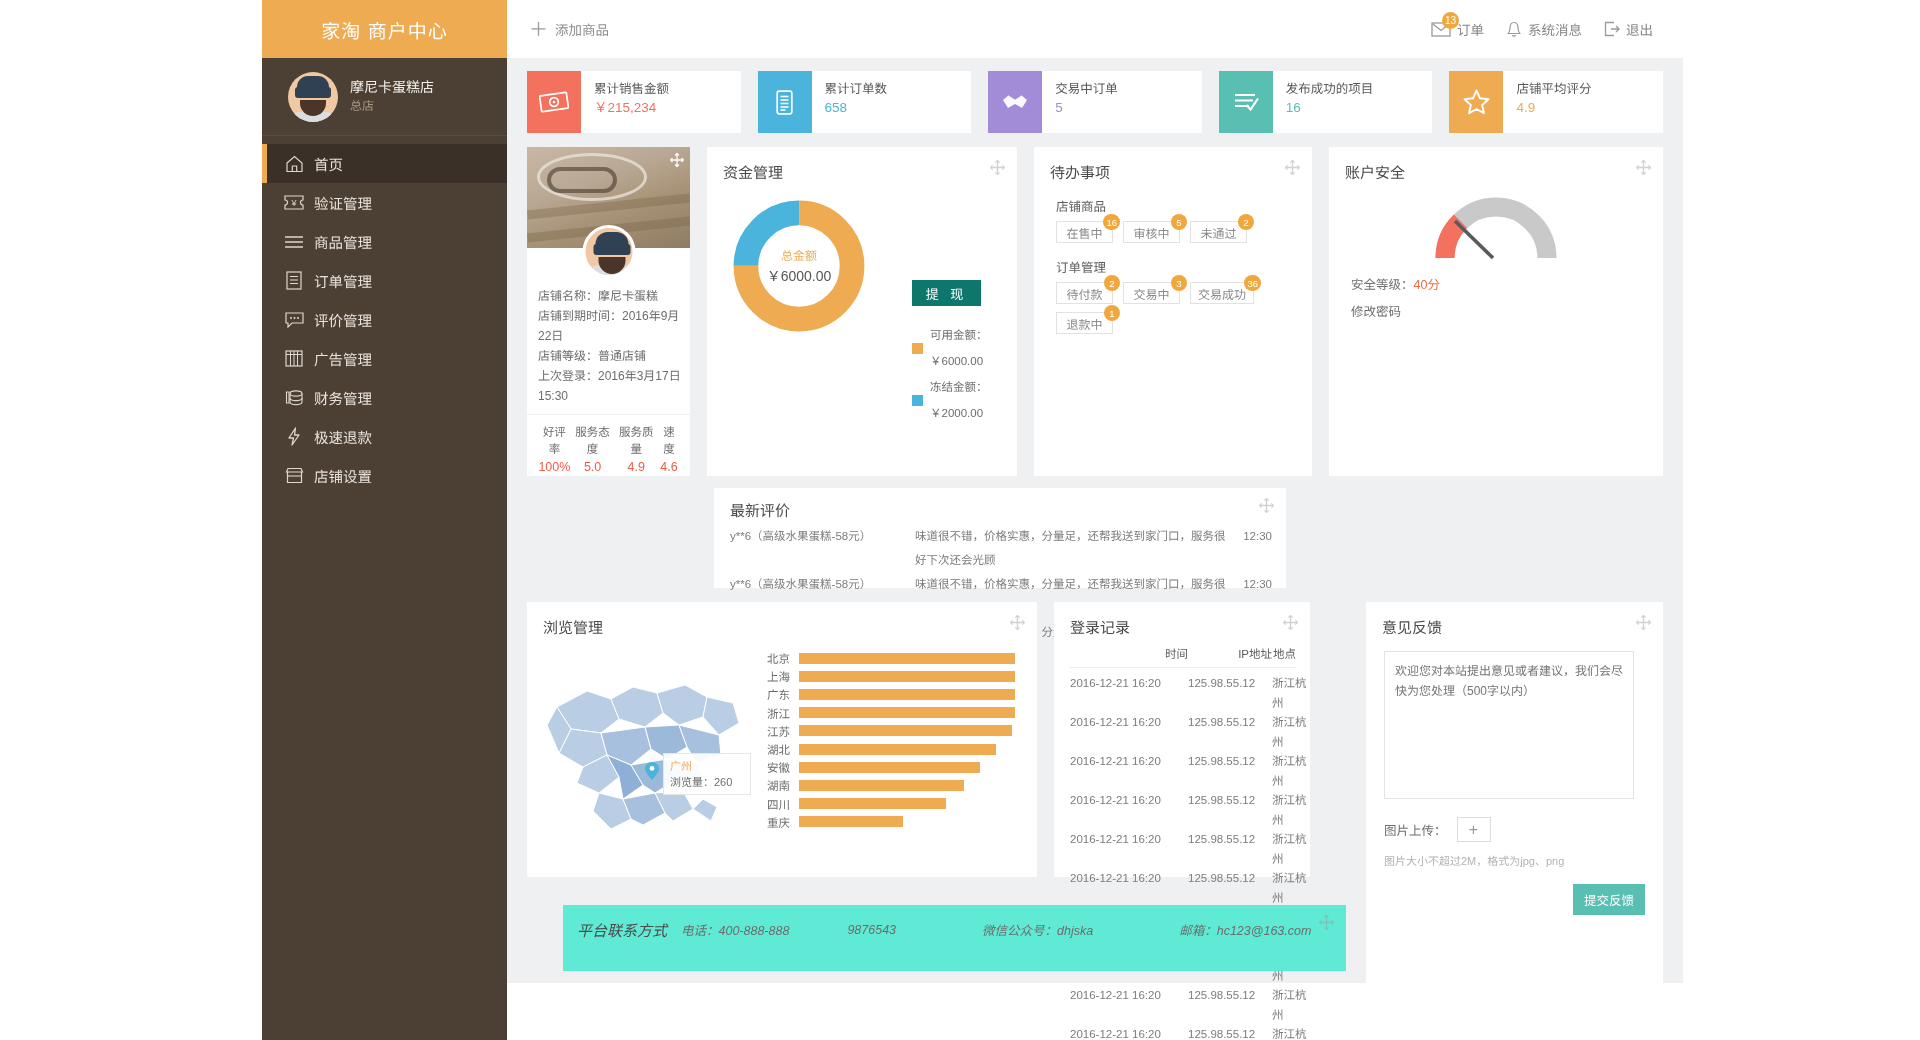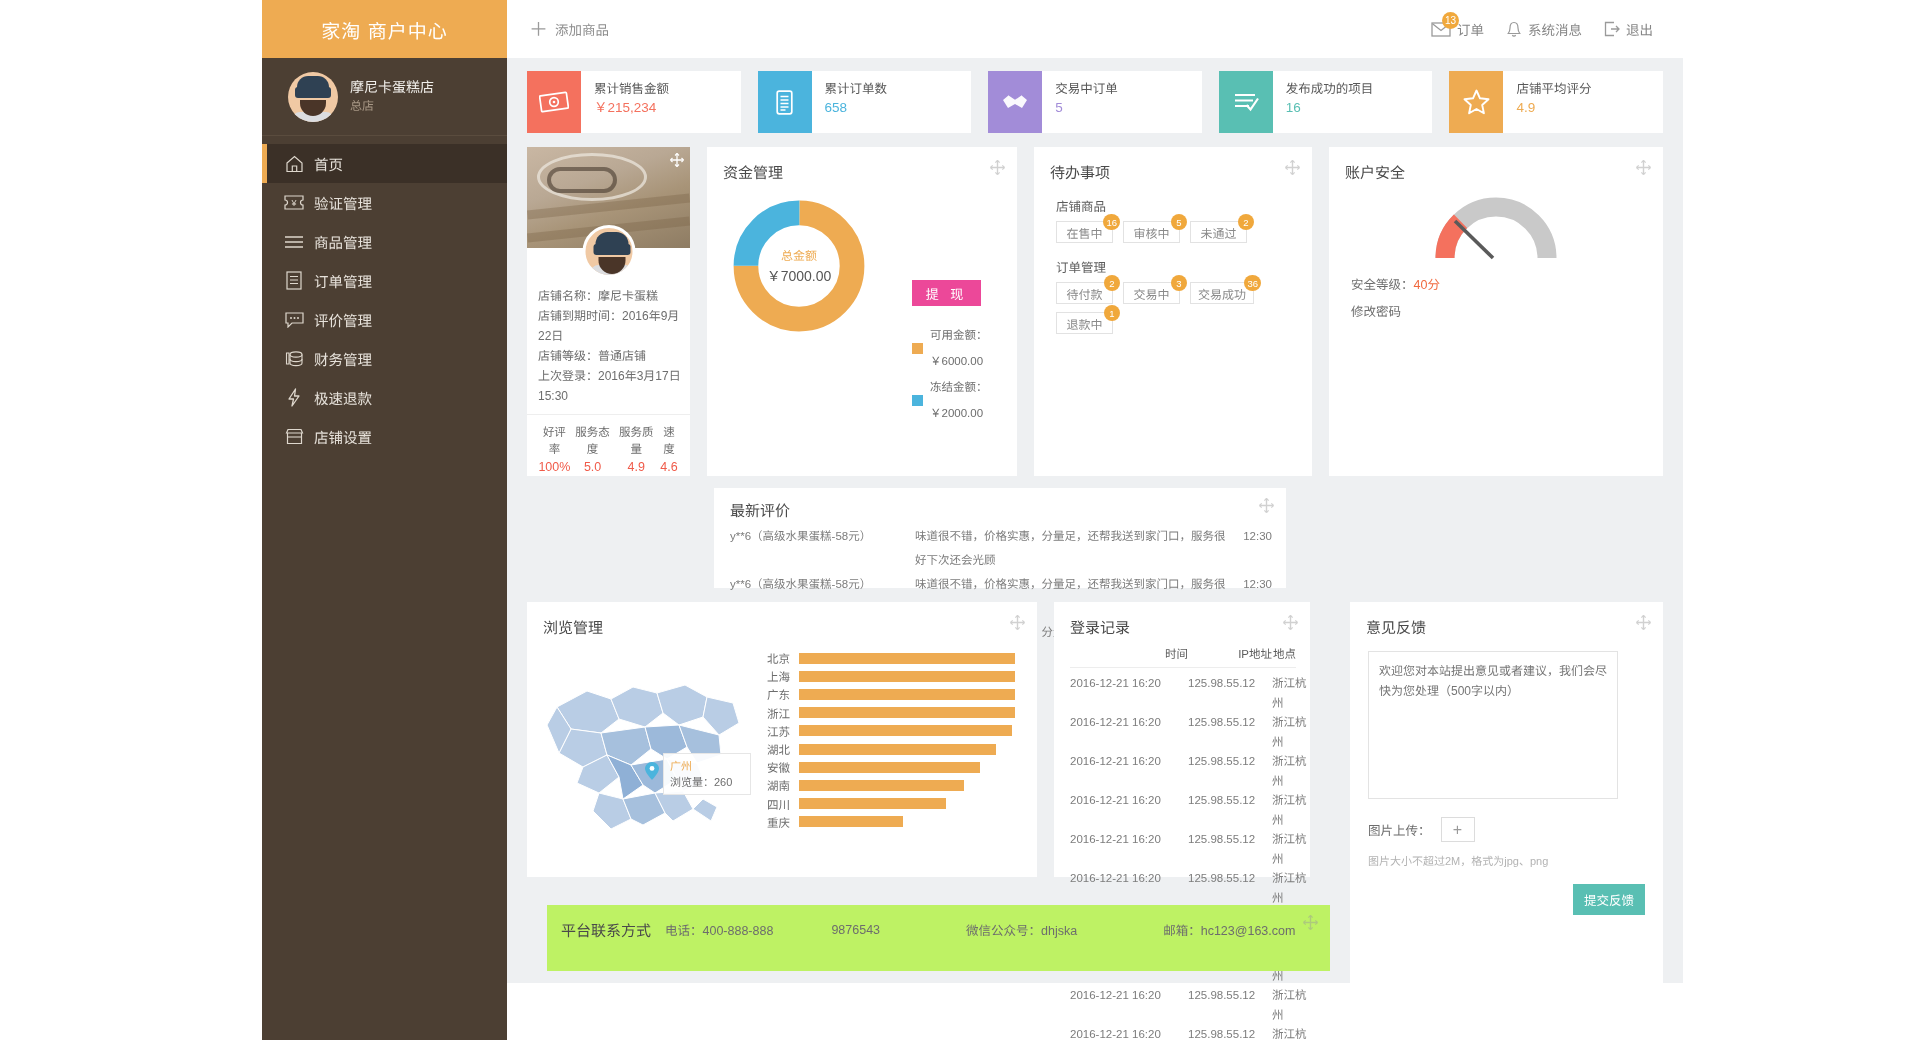--- a/index.html
+++ b/index.html
@@ -111,21 +111,21 @@
   .ratecol .rl { font-size: 11.5px; color: #6d6d6d; line-height: 17px; }
   .ratecol .rv { font-size: 12.5px; color: #f05b4a; line-height: 18px; }
 
   .fundpanel { width: 310px; flex: 0 0 310px; }
   .donutwrap { position: relative; margin: 14px 0 0 22px; }
   .donut-center { position: absolute; left: 0; top: 0; width: 140px; height: 140px; display: flex; flex-direction: column; align-items: center; justify-content: center; }
   .donut-center .dl { font-size: 12px; color: #eeab52; line-height: 20px; }
   .donut-center .dv { font-size: 14px; color: #555; line-height: 20px; }
   .btn-withdraw {
     position: absolute; left: 183px; top: 84px; width: 69px; height: 26px;
-    background: #ec4899; color: #fff; font-size: 13px;
+    background: #0f766e; color: #fff; font-size: 13px;
     display: flex; align-items: center; justify-content: center; letter-spacing: 4px; cursor: pointer;
   }
   .legend { position: absolute; left: 183px; top: 126px; }
   .legend-row { display: flex; align-items: center; font-size: 11.5px; color: #6d6d6d; line-height: 26px; }
   .legend-row .sw { width: 11px; height: 11px; margin-right: 7px; flex: 0 0 11px; }
 
   .todopanel { width: 278px; flex: 0 0 278px; }
   .todogrp { padding: 0 0 0 22px; }
   .todo-title { font-size: 12.5px; color: #5d5d5d; margin: 14px 0 6px 0; }
   .chips { display: flex; flex-wrap: wrap; gap: 8px 10px; }
@@ -194,22 +194,22 @@
   .fb-mail input {
     width: 149px; height: 24px; border: 1px solid #dcdcdc; margin-left: 6px; padding: 0 6px;
     font-size: 12px; font-family: "Liberation Sans", sans-serif;
   }
   .fb-submit {
     margin: 16px 18px 0 0; float: right; background: #59bfb3; color: #fff; border: none;
     font-size: 12.5px; padding: 6px 11px; cursor: pointer; font-family: "Liberation Sans", sans-serif;
   }
 
   .contact {
-    margin: 14px 20px 0 20px; background: #bef264; position: relative;
-    width: 783px; height: 66px; padding: 14px 0 0 0;
+    margin: 14px 20px 0 36px; background: #5eead4; position: relative;
+    width: 783px; height: 66px; padding: 14px 0 0 0; font-style: italic;
   }
   .contact .ct { display: flex; align-items: center; font-size: 13px; color: #5d5d5d; }
   .contact .ctitle { font-size: 15px; color: #4a4a4a; width: 118px; flex: 0 0 118px; text-align: center; }
   .contact .c2 { font-size: 12.5px; color: #6d6d6d; }
   .contact .addr { padding-left: 118px; font-size: 12.5px; color: #6d6d6d; margin-top: 10px; } .sp50 { width: 58px; } .sp70 { width: 86px; }
 </style>
 </head>
 <body>
 
 <div class="page">
@@ -271,20 +271,29 @@
         <div class="navitem">
           <span class="ico">
             <svg width="19" height="16" viewBox="0 0 19 16">
               <path d="M1 1 H18 V11 H7 L3 15 V11 H1 Z" fill="none" stroke="#ded7cd" stroke-width="1.2"></path>
               <circle cx="6" cy="6" r="1" fill="#ded7cd"></circle>
               <circle cx="9.5" cy="6" r="1" fill="#ded7cd"></circle>
               <circle cx="13" cy="6" r="1" fill="#ded7cd"></circle>
             </svg>
           </span>
           <span>评价管理</span>
+        </div>
+        <div class="navitem">
+          <span class="ico">
+            <svg width="18" height="17" viewBox="0 0 18 17">
+              <rect x="1" y="1" width="16" height="15" fill="none" stroke="#ded7cd" stroke-width="1.2"></rect>
+              <path d="M5.5 1 V16 M9 1 V16 M12.5 1 V16 M1 4.5 H17" stroke="#ded7cd" stroke-width="1"></path>
+            </svg>
+          </span>
+          <span>广告管理</span>
         </div>
         <div class="navitem">
           <span class="ico">
             <svg width="19" height="17" viewBox="0 0 19 17">
               <ellipse cx="11" cy="4.5" rx="6" ry="2.6" fill="none" stroke="#ded7cd" stroke-width="1.1"></ellipse>
               <path d="M5 4.5 V9 a6 2.6 0 0 0 12 0 V4.5" fill="none" stroke="#ded7cd" stroke-width="1.1"></path>
               <path d="M5 9 V13 a6 2.6 0 0 0 12 0 V9" fill="none" stroke="#ded7cd" stroke-width="1.1"></path>
               <path d="M1.5 3 H4 V14 H1.5 Z" fill="none" stroke="#ded7cd" stroke-width="1.1"></path>
             </svg>
           </span>
@@ -468,21 +477,21 @@
               <path d="M7 0.5 l-2 2 M7 0.5 l2 2 M7 13.5 l-2 -2 M7 13.5 l2 -2 M0.5 7 l2 -2 M0.5 7 l2 2 M13.5 7 l-2 -2 M13.5 7 l-2 2" stroke="#9a9a9a" stroke-width="1.1" fill="none"></path>
             </svg>
         </div>
         <div class="donutwrap">
           <svg width="140" height="140" viewBox="0 0 42 42">
             <circle cx="21" cy="21" r="15.9155" fill="none" stroke="#eeab52" stroke-width="7.4" stroke-dasharray="75 25" stroke-dashoffset="25" id="seg-a"></circle>
             <circle cx="21" cy="21" r="15.9155" fill="none" stroke="#4bb4dd" stroke-width="7.4" stroke-dasharray="25 75" stroke-dashoffset="50" id="seg-b"></circle>
           </svg>
           <div class="donut-center">
             <div class="dl">总金额</div>
-            <div class="dv">￥7000.00</div>
+            <div class="dv">￥6000.00</div>
           </div>
           <div class="btn-withdraw">提 现</div>
           <div class="legend" id="fundlegend">
               <div class="legend-row">
                 <span class="sw" style="background:#eeab52"></span>
                 <span>可用金额：￥6000.00</span>
               </div>
               <div class="legend-row">
                 <span class="sw" style="background:#4bb4dd"></span>
                 <span>冻结金额：￥2000.00</span>

